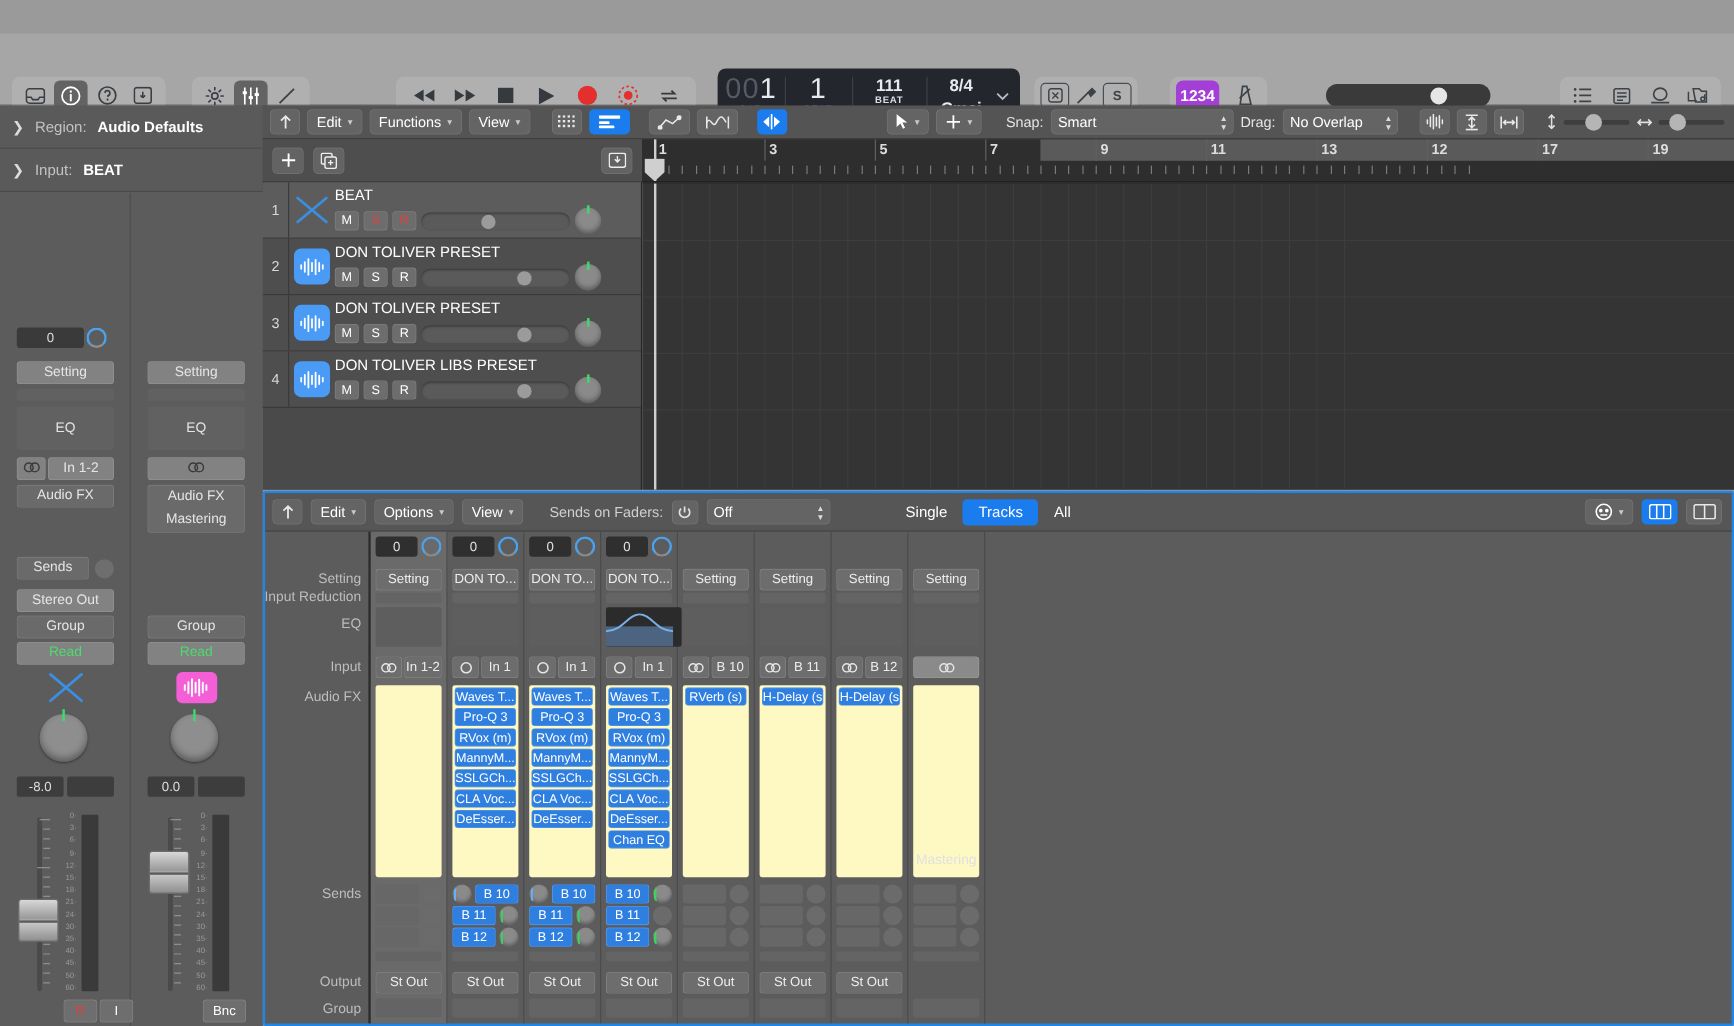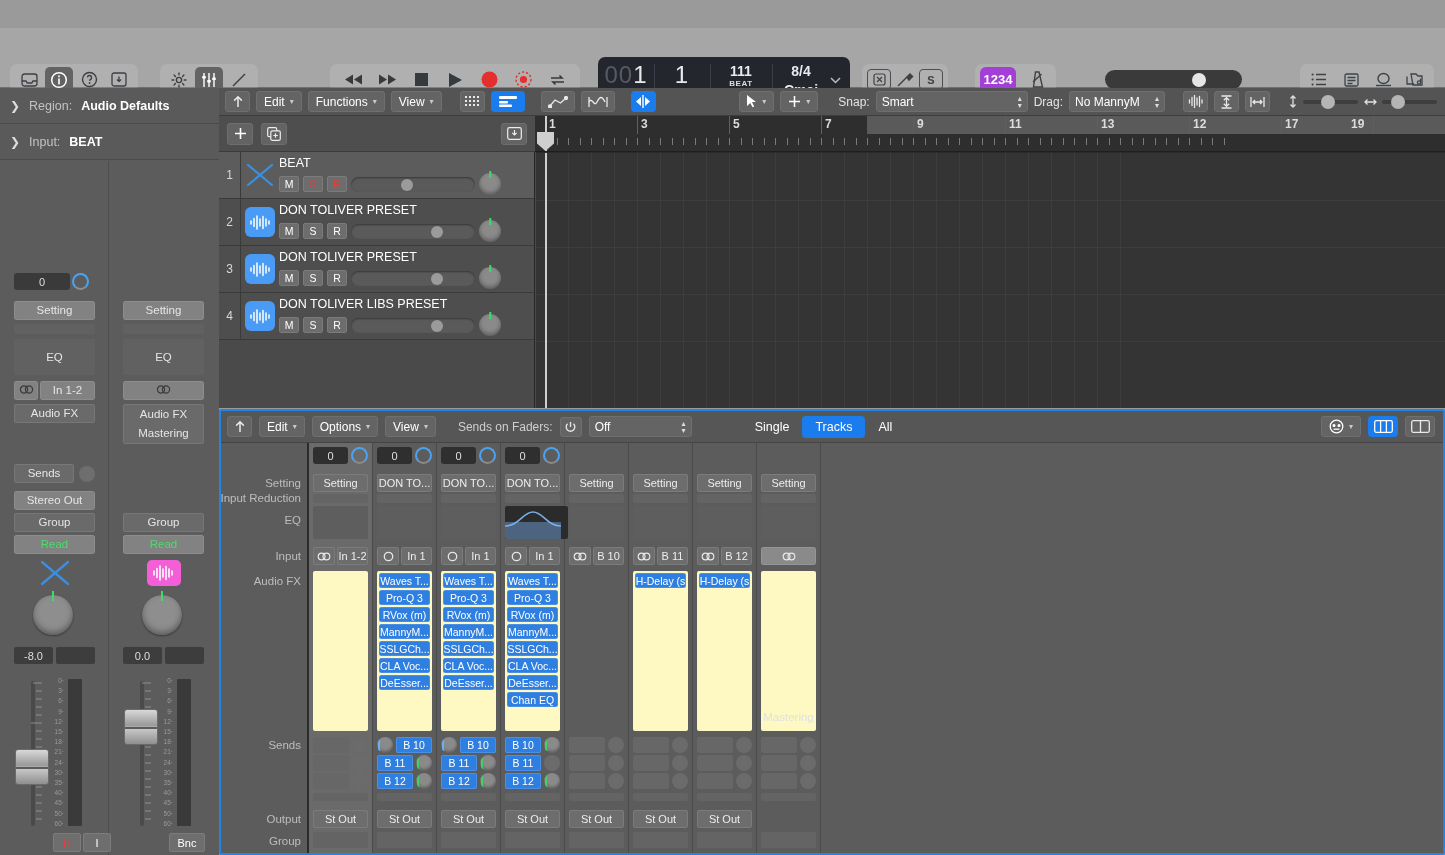--- a/index.html
+++ b/index.html
@@ -688,21 +688,21 @@
         <span class="ca">▾</span>
       </div>
       <div style="width:8px;"></div>
       <span class="lbl-s">Snap:</span>
       <div class="sel" style="width:152px;">
         <span>Smart</span>
         <span class="arrows">▴<br>▾</span>
       </div>
       <span class="lbl-s">Drag:</span>
       <div class="sel" style="width:96px;">
-        <span>No MannyM</span>
+        <span>No Overlap</span>
         <span class="arrows">▴<br>▾</span>
       </div>
       <div style="width:6px;"></div>
       <div class="ibtn">
         <svg width="15" height="13" viewBox="0 0 15 13">
             <g stroke="currentColor" stroke-width="1.3" stroke-linecap="round">
               <path d="M1.5 5v3M4 2.5v8M6.5 0.5v12M9 3v7M11.5 1.5v10M14 5v3"></path>
             </g>
           </svg>
       </div>
@@ -771,21 +771,21 @@
         <div class="barnum" style="left: 382px;">9</div>
         <div class="barline" style="left: 470px;"></div>
         <div class="barnum" style="left: 474px;">11</div>
         <div class="barline" style="left: 562px;"></div>
         <div class="barnum" style="left: 566px;">13</div>
         <div class="barline" style="left: 654px;"></div>
         <div class="barnum" style="left: 658px;">12</div>
         <div class="barline" style="left: 746px;"></div>
         <div class="barnum" style="left: 750px;">17</div>
         <div class="barline" style="left: 838px;"></div>
-        <div class="barnum" style="left: 816px;">19</div>
+        <div class="barnum" style="left: 842px;">19</div>
         <div class="tick" style="left: 10px;"></div>
         <div class="tick" style="left: 21.5px;"></div>
         <div class="tick" style="left: 33px;"></div>
         <div class="tick" style="left: 44.5px;"></div>
         <div class="tick" style="left: 56px;"></div>
         <div class="tick" style="left: 67.5px;"></div>
         <div class="tick" style="left: 79px;"></div>
         <div class="tick" style="left: 90.5px;"></div>
         <div class="tick" style="left: 102px;"></div>
         <div class="tick" style="left: 113.5px;"></div>
@@ -1227,20 +1227,23 @@
             <div class="el eqslot" style="top:63px; height:33px;"></div>
             <div class="el inrow" style="top:104px;">
               <div class="inico">
                 <svg width="14" height="9" viewBox="0 0 14 9">
                   <circle cx="4.6" cy="4.5" r="3.4" fill="none" stroke="#e6e6e6" stroke-width="1.2"></circle>
                   <circle cx="9.4" cy="4.5" r="3.4" fill="none" stroke="#e6e6e6" stroke-width="1.2"></circle>
                 </svg>
               </div>
               <div class="mbtn2" style="flex:1;">B 10</div>
             </div>
+            <div class="el fxbox" style="top:128px; height:160px; padding:2px;">
+              <div class="fxslot">RVerb (s)</div>
+            </div>
             <div class="el" style="top:293px;">
               <div class="sendrow">
                 <div class="sendslot empty"></div>
                 <div class="sknob empty"></div>
               </div>
               <div class="sendrow">
                 <div class="sendslot empty"></div>
                 <div class="sknob empty"></div>
               </div>
               <div class="sendrow">

